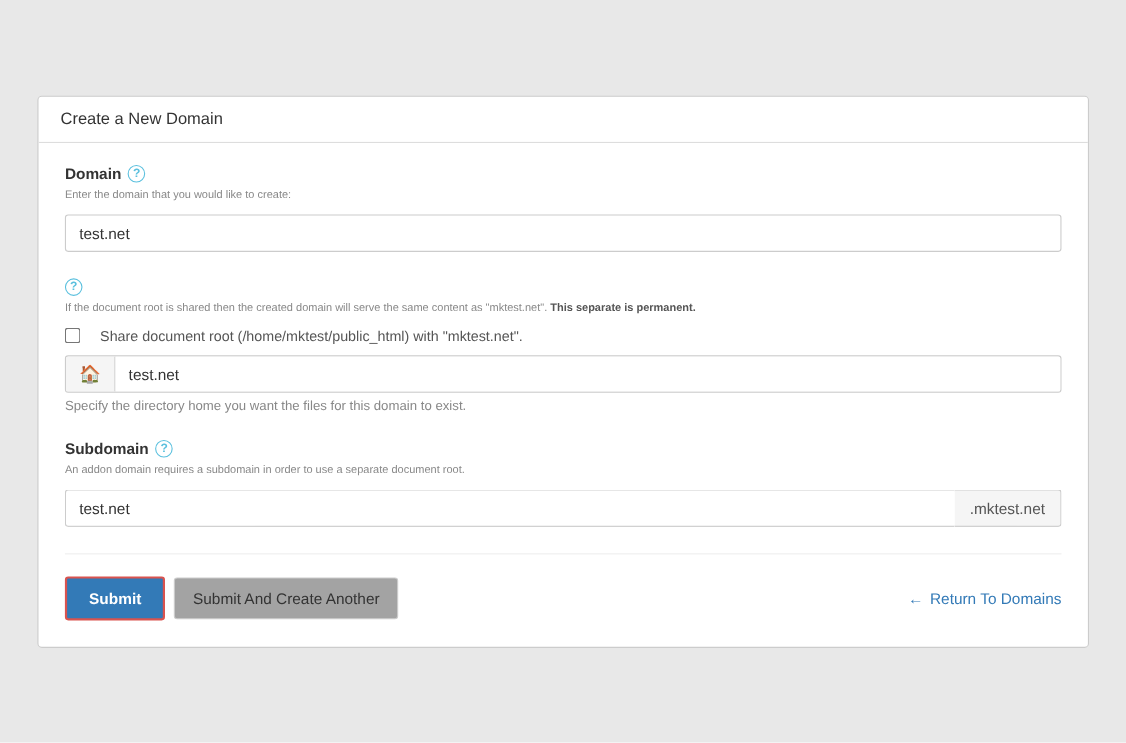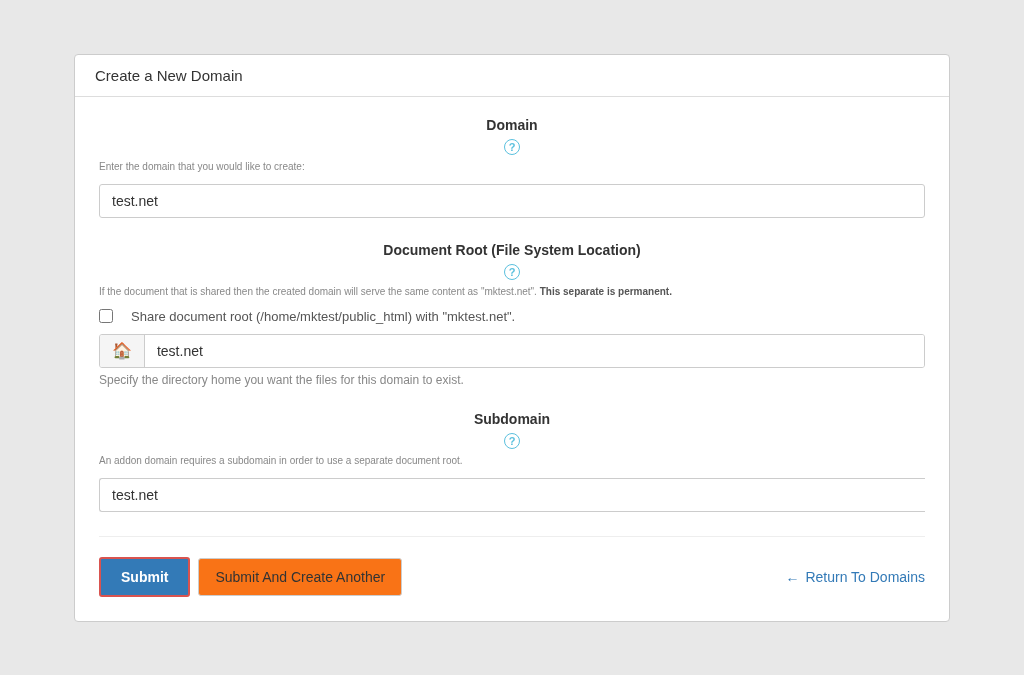--- a/index.html
+++ b/index.html
@@ -10,21 +10,21 @@
       display: flex;
       justify-content: center;
       align-items: center;
       min-height: 675px;
       padding: 20px;
     }
     .card {
       background: #fff;
       border: 1px solid #ccc;
       border-radius: 4px;
-      width: 876px;
+      width: 956px;
       padding: 0;
       overflow: hidden;
     }
     .card-header {
       padding: 12px 20px;
       border-bottom: 1px solid #ddd;
       font-size: 15px;
       color: #333;
     }
     .card-body {
@@ -34,21 +34,20 @@
       margin-bottom: 24px;
     }
     .section-title {
       font-weight: bold;
       font-size: 14px;
       color: #333;
       margin-bottom: 4px;
       display: flex;
       align-items: center;
       gap: 6px;
-      flex-direction: column;
     }
     .help-icon {
       display: inline-flex;
       align-items: center;
       justify-content: center;
       width: 16px;
       height: 16px;
       border-radius: 50%;
       border: 1px solid #5bc0de;
       color: #5bc0de;
@@ -160,21 +159,21 @@
       background: #337ab7;
       color: #fff;
       border: 2px solid #d9534f;
       border-radius: 3px;
       padding: 10px 20px;
       font-size: 14px;
       cursor: pointer;
       font-weight: bold;
     }
     .btn-secondary {
-      background: #f97316;
+      background: #a3a3a3;
       color: #333;
       border: 1px solid #ccc;
       border-radius: 3px;
       padding: 10px 16px;
       font-size: 14px;
       cursor: pointer;
     }
     .return-link {
       color: #337ab7;
       text-decoration: none;
@@ -202,25 +201,24 @@
       <div class="section-title">
         <span>Domain</span>
         <span class="help-icon">?</span>
       </div>
       <div class="section-desc">Enter the domain that you would like to create:</div>
       <input class="input-field" type="text" value="test.net" style="">
     </div>
 
     <div class="section">
       <div class="section-title">
-        <span>Document Root (File System Location)</span>
         <span class="help-icon">?</span>
       </div>
       <div class="section-desc">
-        <span>If the document that is shared then the created domain will serve the same content as "mktest.net".</span>
+        <span>If the document root is shared then the created domain will serve the same content as "mktest.net".</span>
         <strong>This separate is permanent.</strong>
       </div>
       <div class="checkbox-row">
         <input type="checkbox" style="">
         <label>Share document root (/home/mktest/public_html) with "mktest.net".</label>
       </div>
       <div class="input-with-icon">
         <div class="input-icon-box">🏠</div>
         <input type="text" value="test.net" style="">
       </div>
@@ -228,20 +226,21 @@
     </div>
 
     <div class="section">
       <div class="section-title">
         <span>Subdomain</span>
         <span class="help-icon">?</span>
       </div>
       <div class="section-desc">An addon domain requires a subdomain in order to use a separate document root.</div>
       <div class="subdomain-input-row">
         <input type="text" value="test.net" style="">
+        <div class="subdomain-suffix">.mktest.net</div>
       </div>
     </div>
 
     <hr class="divider">
 
     <div class="actions-row">
       <div class="actions-left">
         <button class="btn-submit">Submit</button>
         <button class="btn-secondary">Submit And Create Another</button>
       </div>

